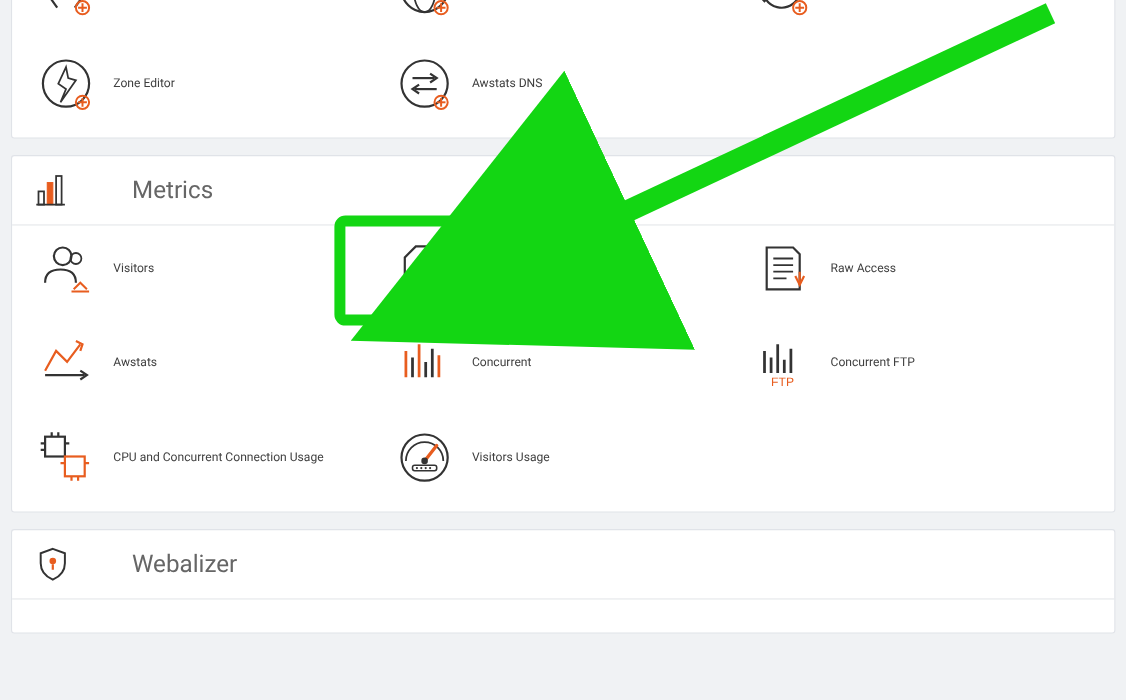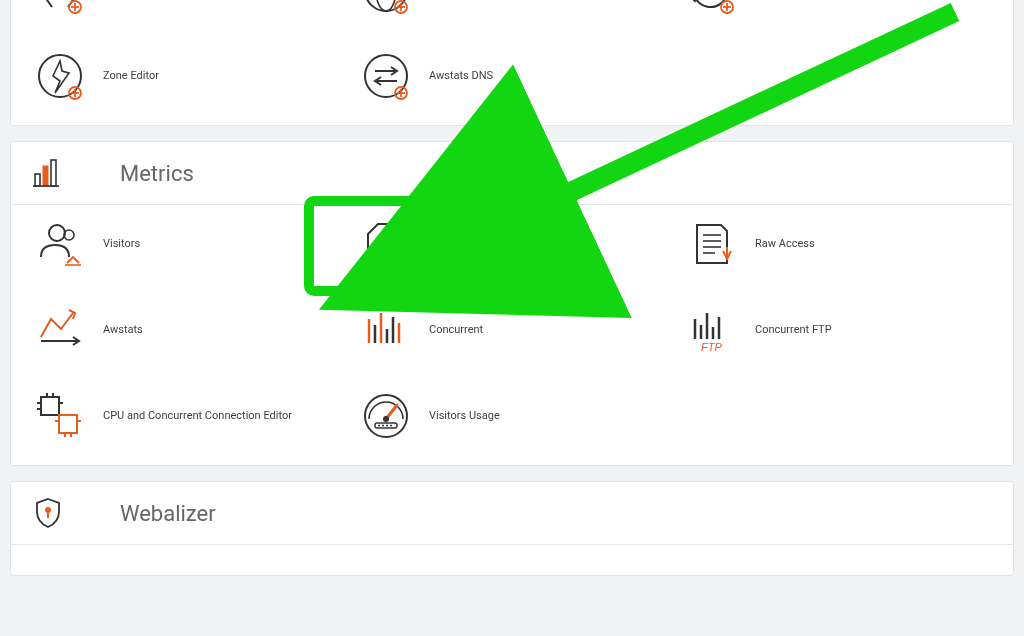--- a/index.html
+++ b/index.html
@@ -35,21 +35,21 @@
   .item {
     display: flex;
     align-items: center;
     padding: 4px 8px;
     cursor: pointer;
   }
   .item .icn {
     width: 50px; height: 50px;
     flex-shrink: 0;
     margin-right: 18px;
-    display: flex; align-items: center; justify-content: flex-end; font-style: italic;
+    display: flex; align-items: center; justify-content: flex-end;
   }
   .item .lbl {
     color: #404040;
     font-size: 11px;
     line-height: 1.3;
   }
   .highlight-box {
     position: absolute;
     border: 10px solid #13d613;
     border-radius: 10px;
@@ -229,21 +229,21 @@
           <line x1="24" y1="12" x2="28" y2="12" stroke="#333" stroke-width="2"></line>
           <line x1="12" y1="2" x2="12" y2="6" stroke="#333" stroke-width="2"></line>
           <line x1="18" y1="2" x2="18" y2="6" stroke="#333" stroke-width="2"></line>
           <rect x="24" y="24" width="18" height="18" fill="none" stroke="#e85d1f" stroke-width="2"></rect>
           <line x1="20" y1="30" x2="24" y2="30" stroke="#e85d1f" stroke-width="2"></line>
           <line x1="42" y1="30" x2="46" y2="30" stroke="#e85d1f" stroke-width="2"></line>
           <line x1="30" y1="42" x2="30" y2="46" stroke="#e85d1f" stroke-width="2"></line>
           <line x1="36" y1="42" x2="36" y2="46" stroke="#e85d1f" stroke-width="2"></line>
         </svg>
       </div>
-      <span class="lbl">CPU and Concurrent Connection Editor</span>
+      <span class="lbl">CPU and Concurrent Connection Usage</span>
     </div>
     <div class="item">
       <div class="icn">
         <svg viewBox="0 0 50 50" width="50" height="50">
           <circle cx="25" cy="25" r="21" fill="none" stroke="#333" stroke-width="2"></circle>
           <path d="M8 28 A17 17 0 0 1 42 28" fill="none" stroke="#333" stroke-width="1.6"></path>
           <path d="M25 28 L36 14" stroke="#e85d1f" stroke-width="3" stroke-linecap="round"></path>
           <circle cx="25" cy="28" r="3" fill="#333"></circle>
           <rect x="14" y="32" width="22" height="5" rx="2" fill="none" stroke="#333" stroke-width="1.4"></rect>
           <circle cx="18" cy="34.5" r="1" fill="#333"></circle>

